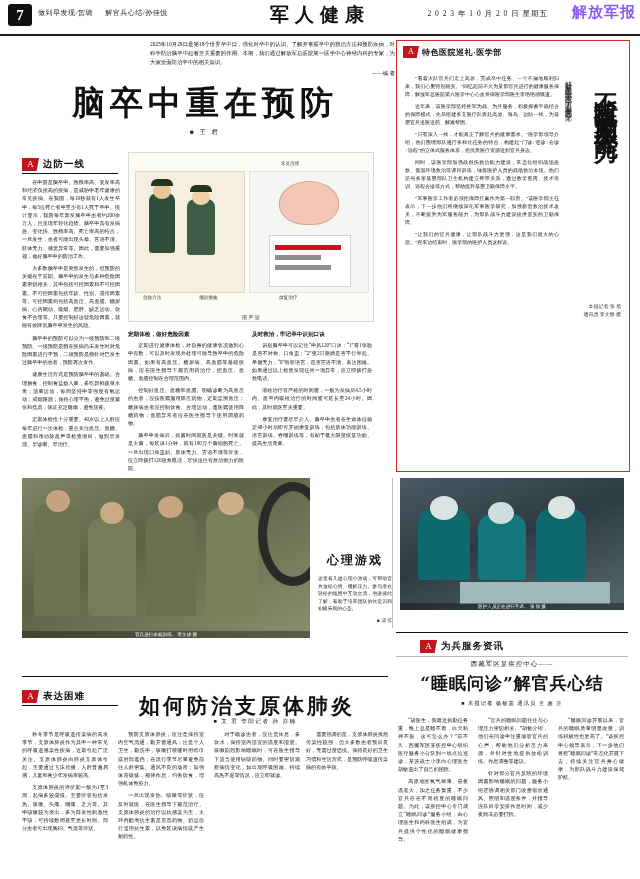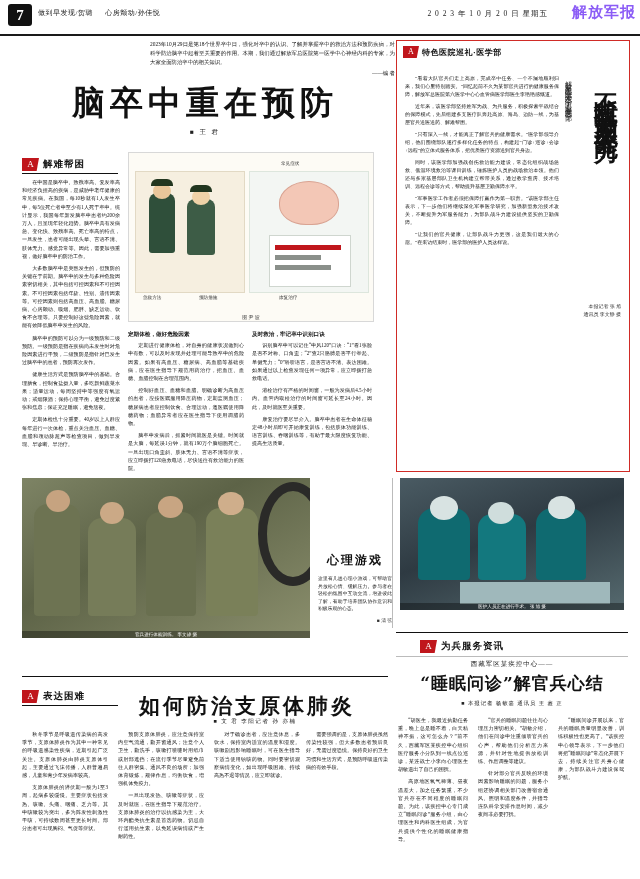--- a/index.html
+++ b/index.html
@@ -183,37 +183,38 @@
 </style>
 </head>
 <body>
 
 <div class="page">
 
   <div class="masthead">
     <div class="page-num-box">7</div>
     <div class="editors">
       <span>做到早发现/贺璐</span>
-      <span>心房颤动/孙佳悦</span>
+      <span>解官兵心结/孙佳悦</span>
     </div>
+    <div class="mast-title">军人健康</div>
     <div class="mast-date">2 0 2 3 年 1 0 月 2 0 日    星期五</div>
     <div class="brand">解放军报</div>
   </div>
 
   <div class="lead">
     <span>2023年10月29日是第18个世界卒中日，强化对卒中的认识、了解并掌握卒中的救治方法和预防疾病，对科学防治脑卒中起着至关重要的作用。本期，我们通过解放军总医院第一医学中心神经内科的专家，为大家全面防治卒中的相关知识。</span>
     <span class="sig">——编 者</span>
   </div>
 
   <div class="headline-main">脑卒中重在预防</div>
   <div class="byline-main">■ 王 君</div>
 
   <div class="star-head" style="left:22px;top:158px;width:96px;">
     <span class="star">A</span>
-    <span class="txt">解难帮困</span>
+    <span class="txt">边防一线</span>
     <span class="rule" style="width:96px;"></span>
   </div>
 
   <div class="col" style="left:22px;top:178px;width:98px;">
     <p>在中国是脑卒中、致残率高、复发率高和经济负担高的疾病，是威胁中老年健康的常见疾病。在我国，每10秒就有1人发生卒中，每5位死亡者中至少有1人死于卒中。统计显示，我国每年新发脑卒中患者约200余万人，且呈现年轻化趋势。脑卒中具有发病急、变化快、致残率高、死亡率高的特点，一旦发生，患者可能出现头晕、言语不清、肢体无力、感觉异常等。因此，需要加强重视，做好脑卒中的防治工作。</p>
     <p>大多数脑卒中是突然发生的，但预防的关键在于前期。脑卒中的发生与多种危险因素密切相关，其中包括可控因素和不可控因素。不可控因素包括年龄、性别、遗传因素等。可控因素则包括高血压、高血脂、糖尿病、心房颤动、吸烟、肥胖、缺乏运动、饮食不合理等。只要控制好这些危险因素，就能有效降低脑卒中发生的风险。</p>
     <p>脑卒中的预防可以分为一级预防和二级预防。一级预防是指在疾病尚未发生时对危险因素进行干预，二级预防是指针对已发生过脑卒中的患者，预防再次发作。</p>
     <p>健康生活方式是预防脑卒中的基础。合理膳食，控制食盐摄入量，多吃新鲜蔬菜水果；适量运动，每周坚持中等强度有氧运动；戒烟限酒；保持心理平衡，避免过度紧张和焦虑；保证充足睡眠，避免熬夜。</p>
     <p>定期体检也十分重要。40岁以上人群应每年进行一次体检，重点关注血压、血糖、血脂和颈动脉超声等检查项目，做到早发现、早诊断、早治疗。</p>
   </div>

